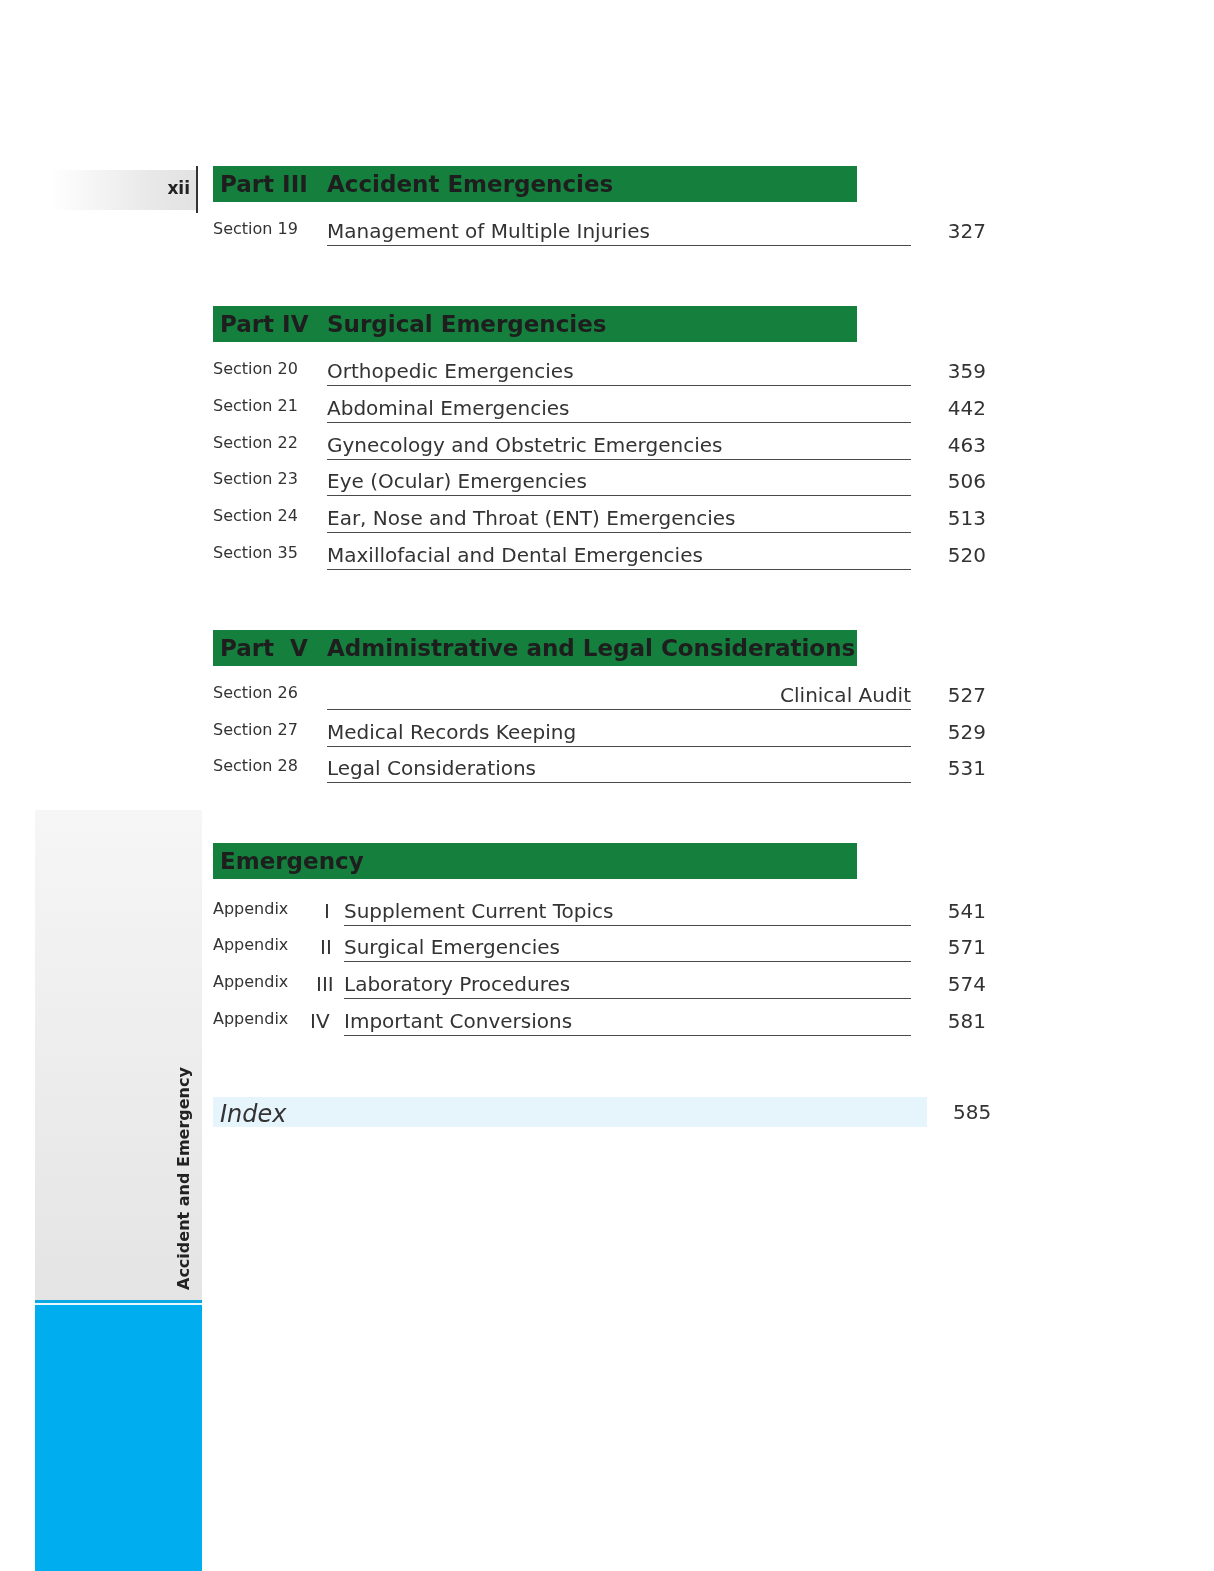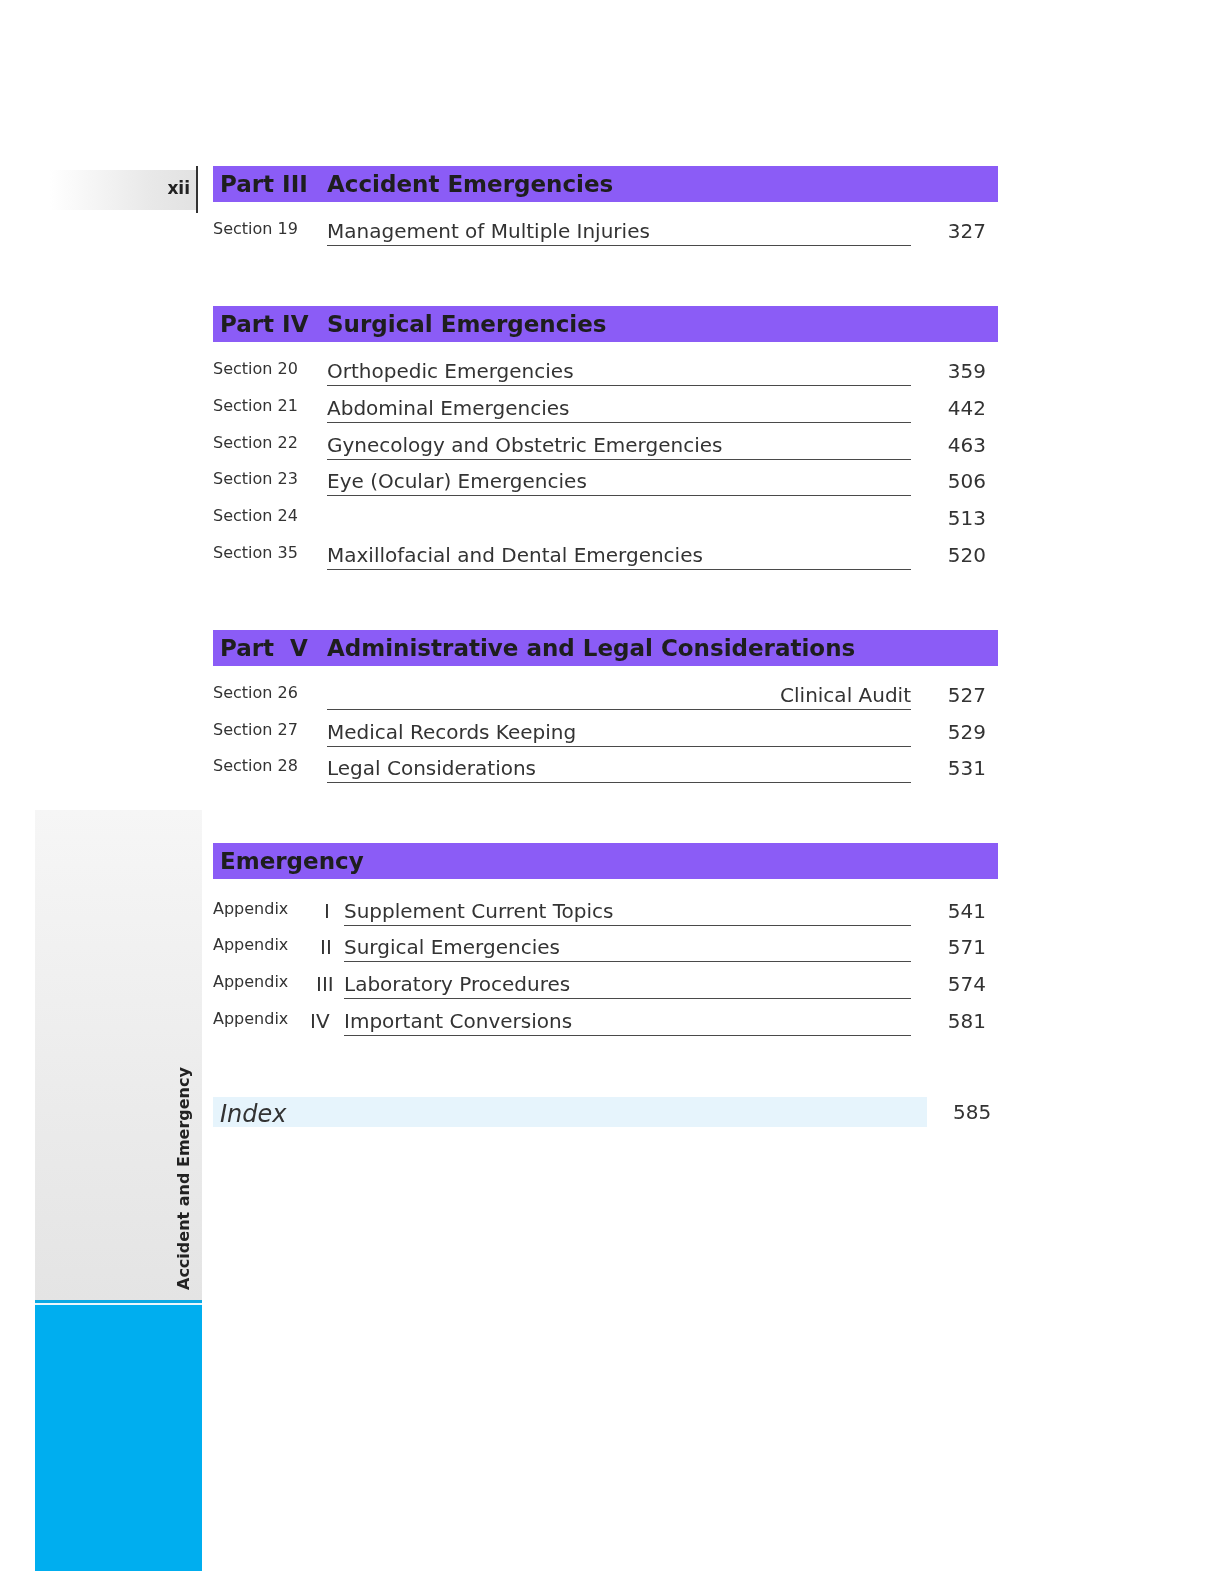--- a/index.html
+++ b/index.html
@@ -5,21 +5,21 @@
   html, body { margin:0; padding:0; }
   body { width:1214px; height:1571px; position:relative; background:#ffffff; font-family:"DejaVu Sans", sans-serif; color:#2b2b2b; overflow:hidden; }
   .page-tab { position:absolute; left:50px; top:170px; width:146px; height:40px; background:linear-gradient(to right, rgba(230,230,230,0) 0%, #e8e8e8 70%, #e2e2e2 100%); }
   .page-num { position:absolute; left:150px; top:178px; width:40px; text-align:right; font-weight:bold; font-size:17px; color:#222; }
   .page-rule { position:absolute; left:196px; top:166px; width:2px; height:47px; background:#333; }
   .side-strip { position:absolute; left:35px; top:810px; width:167px; height:490px; background:linear-gradient(to bottom, #f6f6f6 0%, #e4e4e4 100%); }
   .side-line { position:absolute; left:35px; top:1300px; width:167px; height:3px; background:#0aa9e4; }
   .side-gap { position:absolute; left:35px; top:1303px; width:167px; height:2px; background:#e9f6fc; }
   .side-block { position:absolute; left:35px; top:1305px; width:167px; height:266px; background:#00aeef; }
   .side-title { position:absolute; left:174px; top:1290px; transform-origin:left top; transform:rotate(-90deg); font-size:16px; font-weight:bold; color:#222; white-space:nowrap; }
-  .part-head { position:absolute; left:213px; width:785px; height:36px; background:#8b5cf6; }
+  .part-head { position:absolute; left:213px; width:644px; height:36px; background:#15803d; }
   .part-head .num { position:absolute; left:7px; top:5px; font-size:23px; font-weight:bold; color:#1e1e1e; }
   .part-head .title { position:absolute; left:114px; top:5px; font-size:23px; font-weight:bold; color:#1e1e1e; white-space:nowrap; }
   .row { position:absolute; left:213px; width:785px; height:30px; }
   .row .lbl { position:absolute; left:0; top:3px; font-size:16px; color:#333; white-space:nowrap; }
   .row .ttl { position:absolute; left:114px; top:3px; width:584px; height:26px; border-bottom:1.5px solid #4a4a4a; font-size:20px; color:#333; white-space:nowrap; }
   .row .pg { position:absolute; right:12px; top:3px; font-size:20px; color:#333; }
   .row.app .lbl { width:118px; }
   .row.app .roman { position:absolute; top:3px; font-size:20px; color:#333; }
   .row.app .ttl { left:131px; width:567px; }
   .index-bar { position:absolute; left:213px; top:1097px; width:714px; height:30px; background:#e6f4fc; }
@@ -68,20 +68,21 @@
   <span class="ttl">Gynecology and Obstetric Emergencies</span>
   <span class="pg">463</span>
 </div>
 <div class="row" style="top:466px;">
   <span class="lbl">Section 23</span>
   <span class="ttl">Eye (Ocular) Emergencies</span>
   <span class="pg">506</span>
 </div>
 <div class="row" style="top:503px;">
   <span class="lbl">Section 24</span>
+  <span class="ttl">Ear, Nose and Throat (ENT) Emergencies</span>
   <span class="pg">513</span>
 </div>
 <div class="row" style="top:540px;">
   <span class="lbl">Section 35</span>
   <span class="ttl">Maxillofacial and Dental Emergencies</span>
   <span class="pg">520</span>
 </div>
 
 <div class="part-head" style="top:630px;">
   <span class="num" style="white-space:pre;">Part  V</span>

